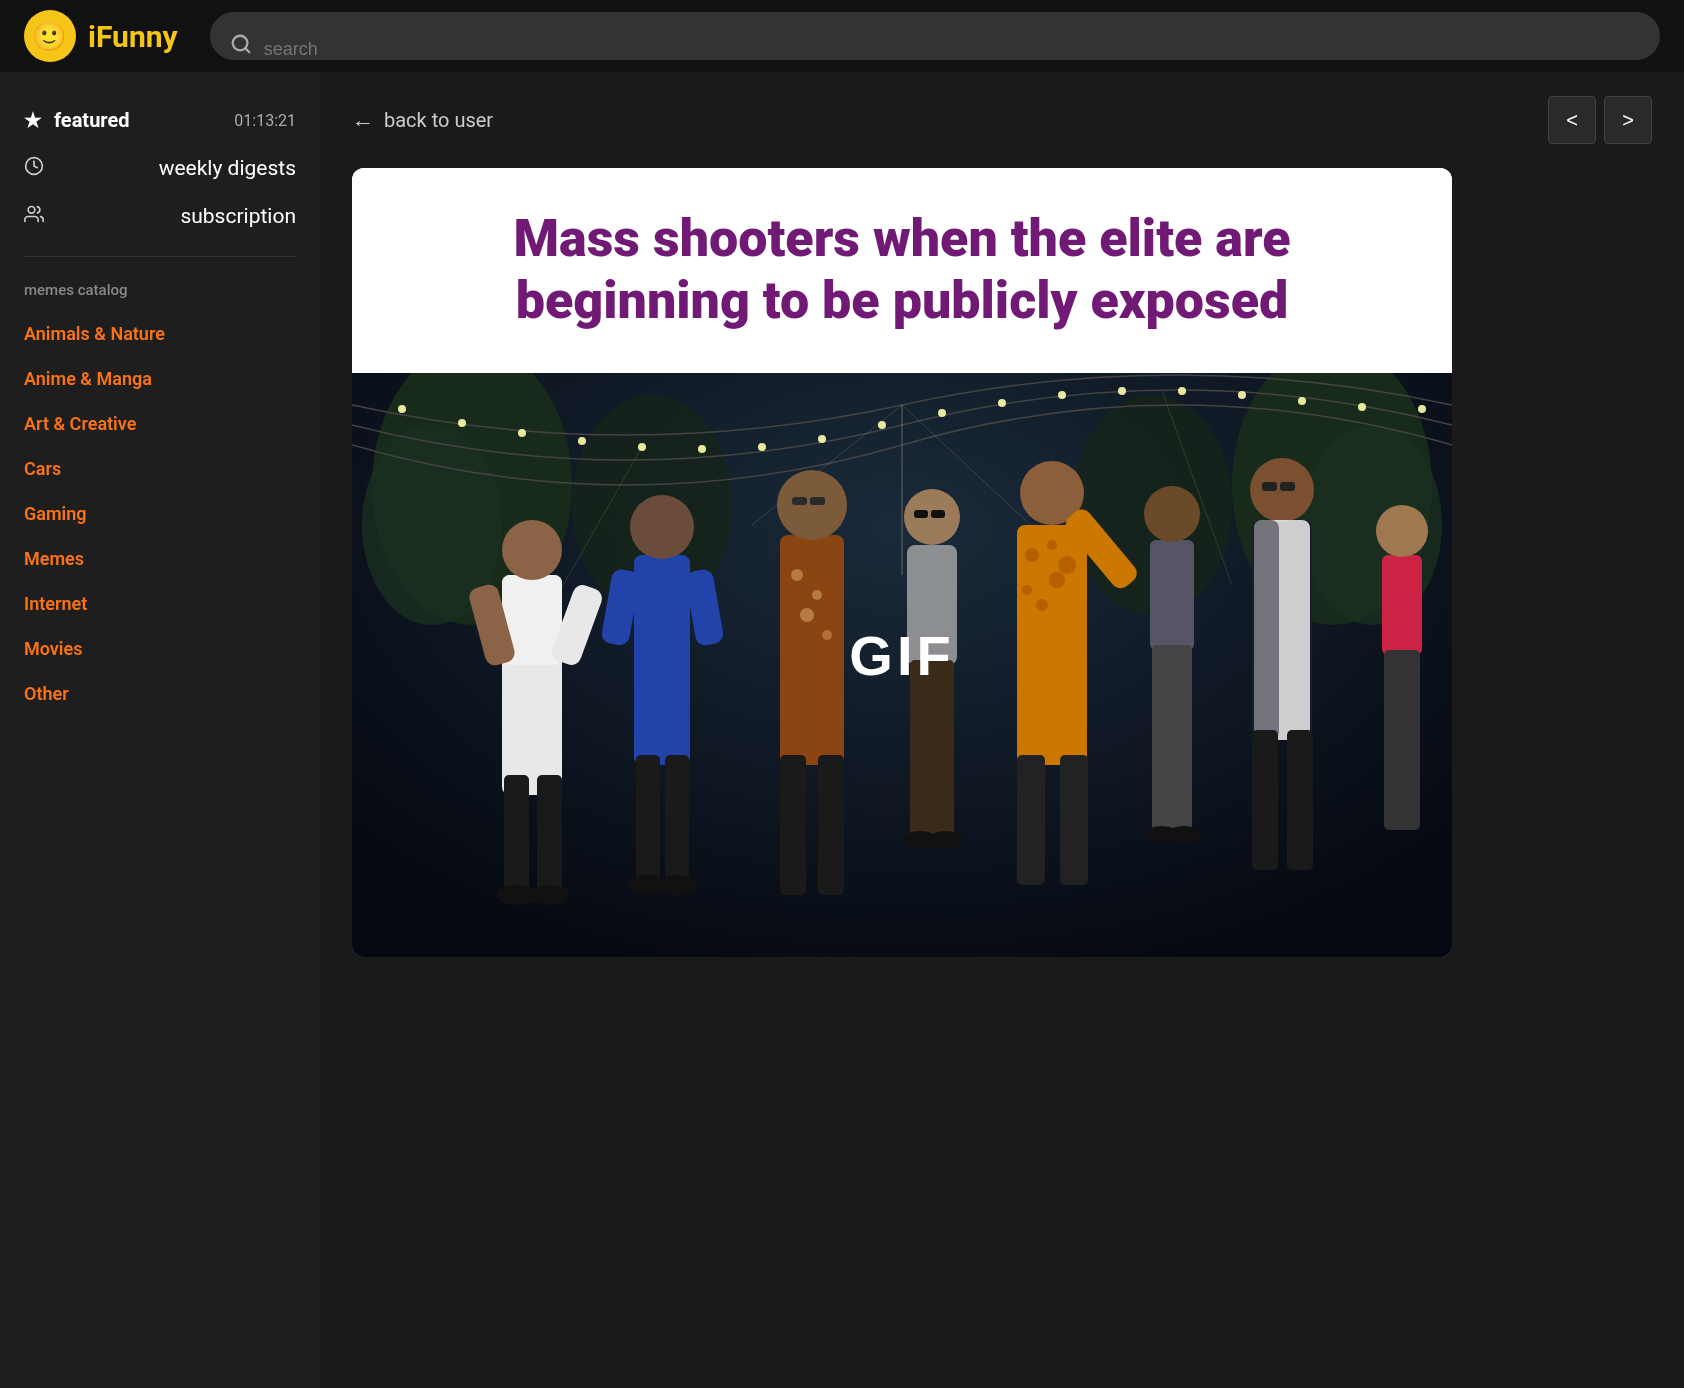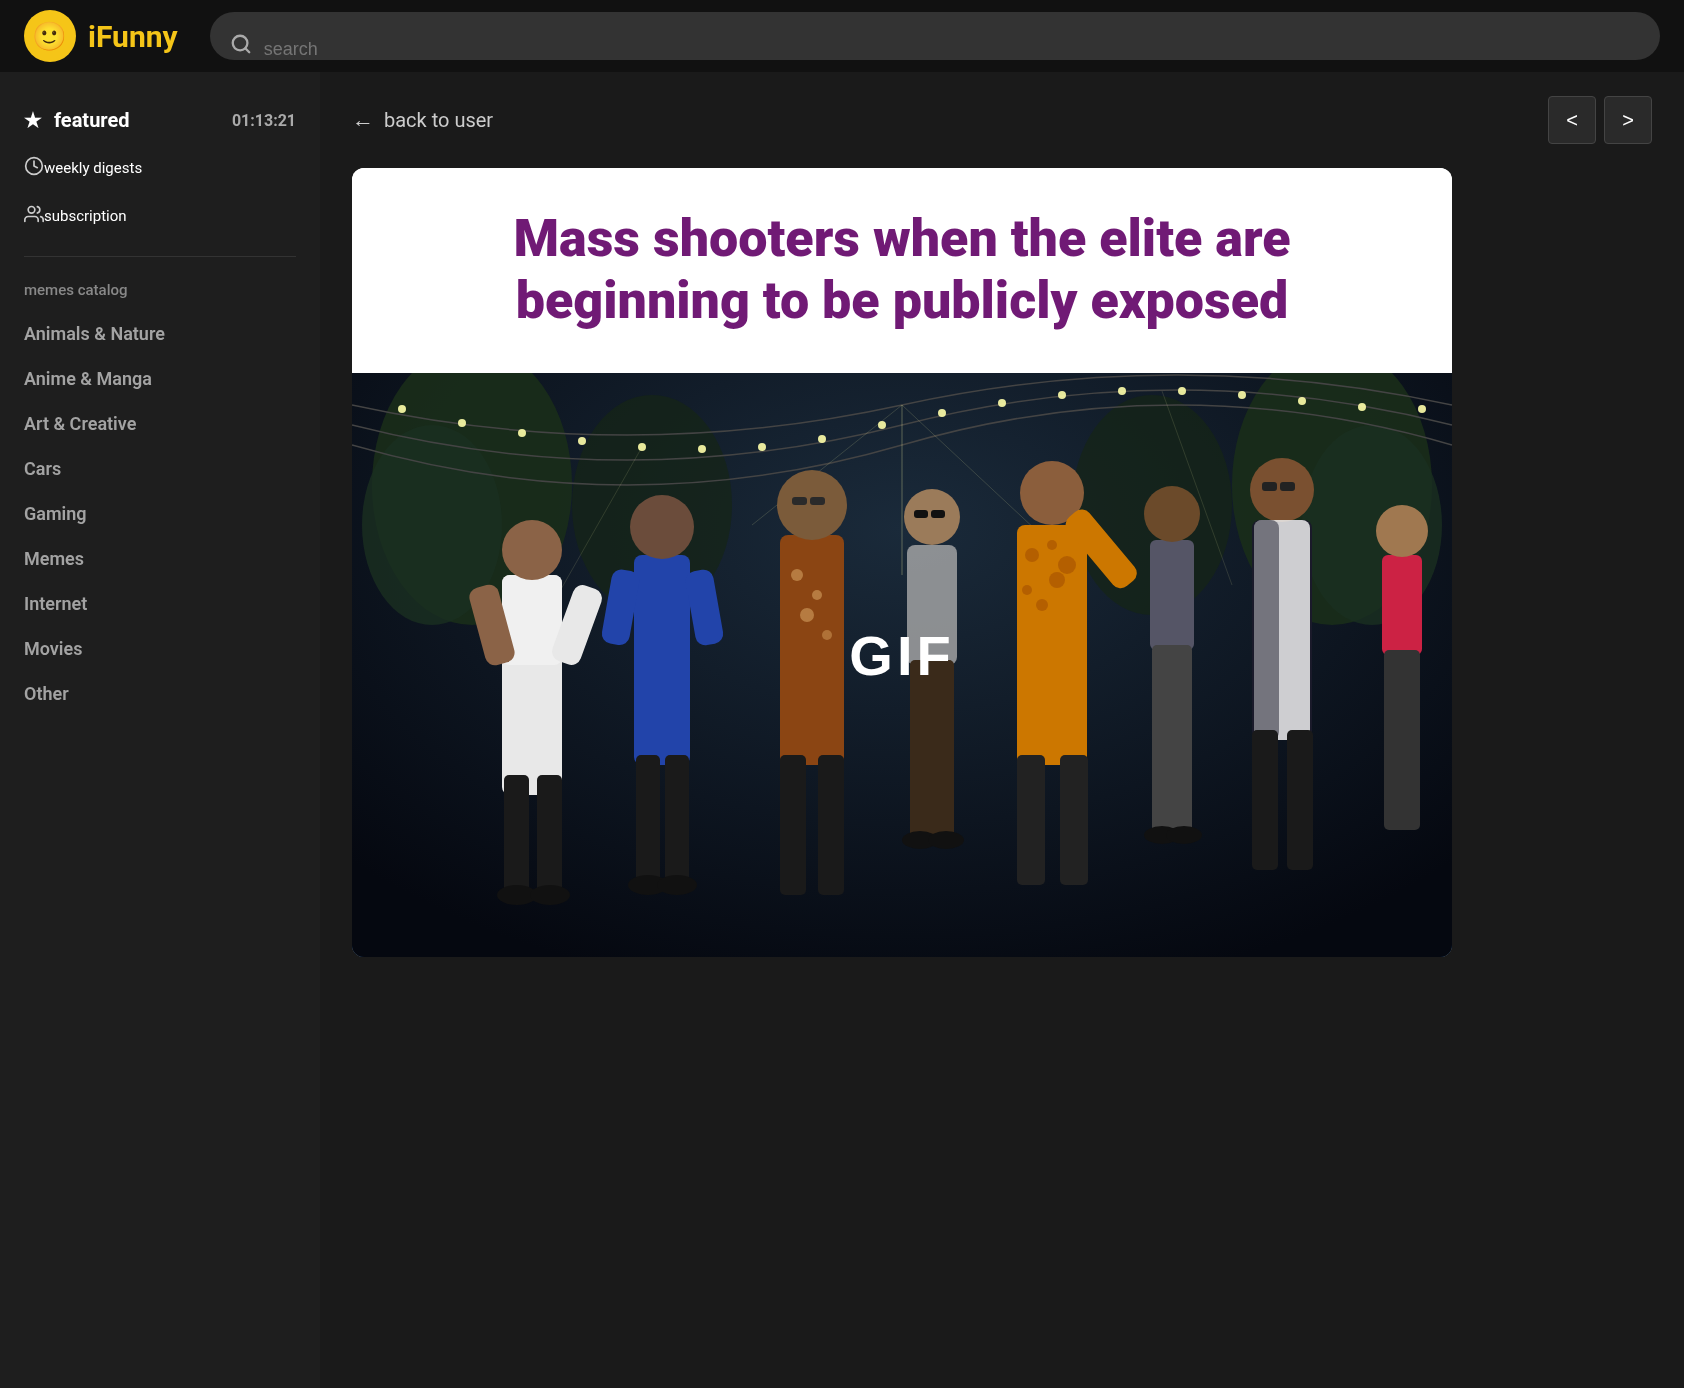--- a/index.html
+++ b/index.html
@@ -85,24 +85,26 @@
       width: 320px;
       background: #1e1e1e;
       padding: 24px 0;
       flex-shrink: 0;
       overflow-y: auto;
     }
 
     .sidebar-nav-item {
       display: flex;
       align-items: center;
+      gap: 12px;
       padding: 12px 24px;
       cursor: pointer;
-      font-size: 15px;
+      font-size: 21px;
       color: #ffffff;
+      justify-content: space-between;
     }
 
     .featured-row {
       display: flex;
       align-items: center;
       justify-content: space-between;
       padding: 12px 24px;
       cursor: pointer;
     }
 
@@ -111,21 +113,21 @@
       align-items: center;
       gap: 12px;
       font-size: 20px;
       font-weight: 700;
       color: #ffffff;
     }
 
     .featured-time {
       font-size: 16px;
       color: #aaaaaa;
-      font-weight: bold;
+      font-weight: normal;
     }
 
     .nav-icon {
       font-size: 18px;
       color: #cccccc;
     }
 
     .divider {
       border: none;
       border-top: 1px solid #333333;
@@ -137,21 +139,21 @@
       font-size: 15px;
       color: #888888;
       font-weight: 500;
       text-transform: lowercase;
     }
 
     .catalog-item {
       padding: 12px 24px;
       font-size: 18px;
       font-weight: 600;
-      color: #a3a3a3;
+      color: #f97316;
       cursor: pointer;
     }
 
     
     .main-content {
       flex: 1;
       padding: 24px 32px;
       background: #1a1a1a;
     }
 

